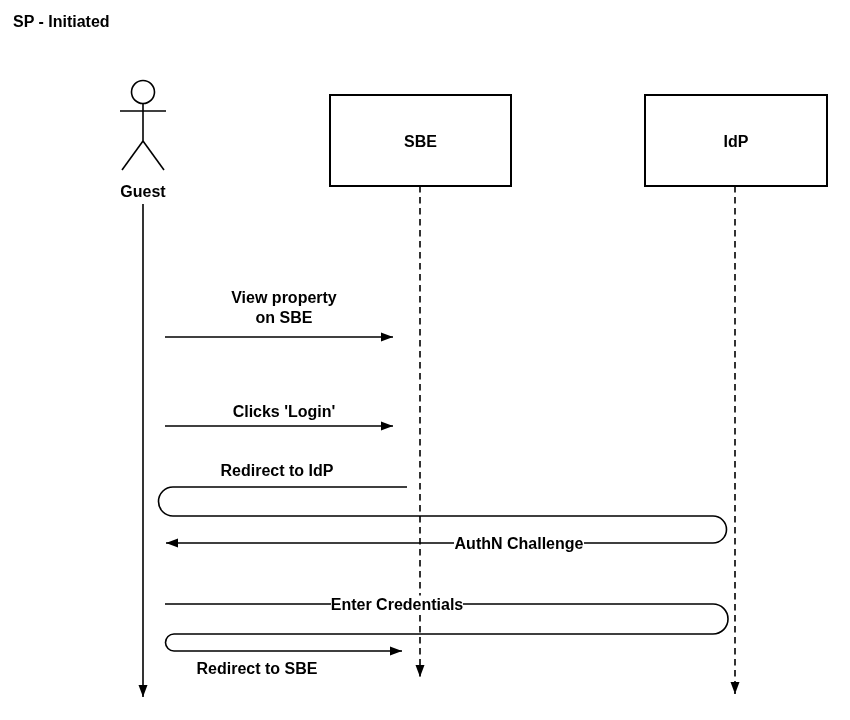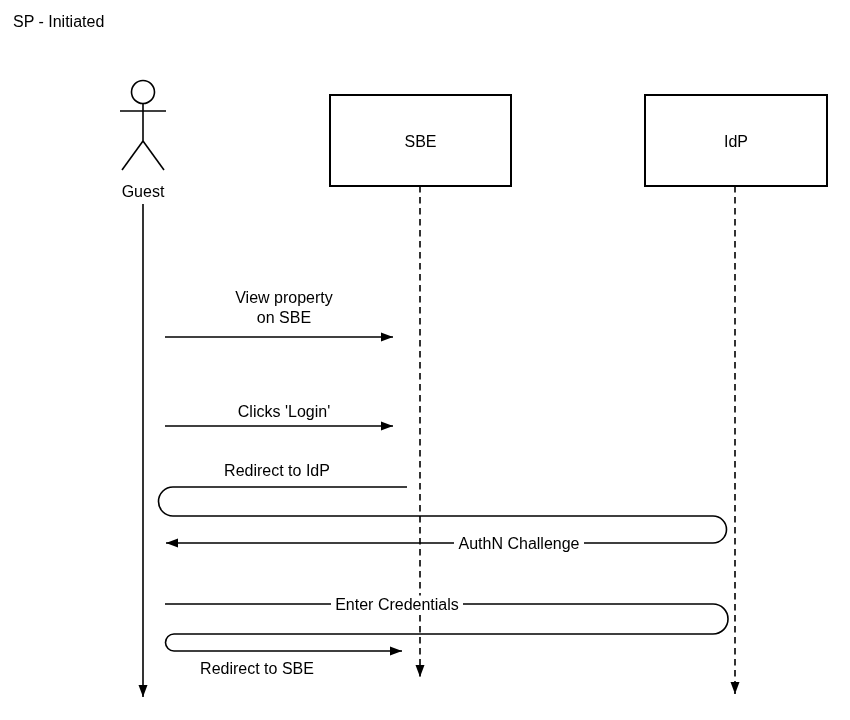--- a/index.html
+++ b/index.html
@@ -7,20 +7,21 @@
     padding: 0;
     background: #ffffff;
   }
   .canvas {
     position: relative;
     width: 850px;
     height: 720px;
     background: #ffffff;
     font-family: "Liberation Sans", sans-serif;
     overflow: hidden;
+    font-weight: bold;
   }
   svg text {
     font-family: "Liberation Sans", sans-serif;
     font-size: 16px;
     fill: #000000;
   }
   svg .shape {
     fill: none;
     stroke: #000000;
   }

